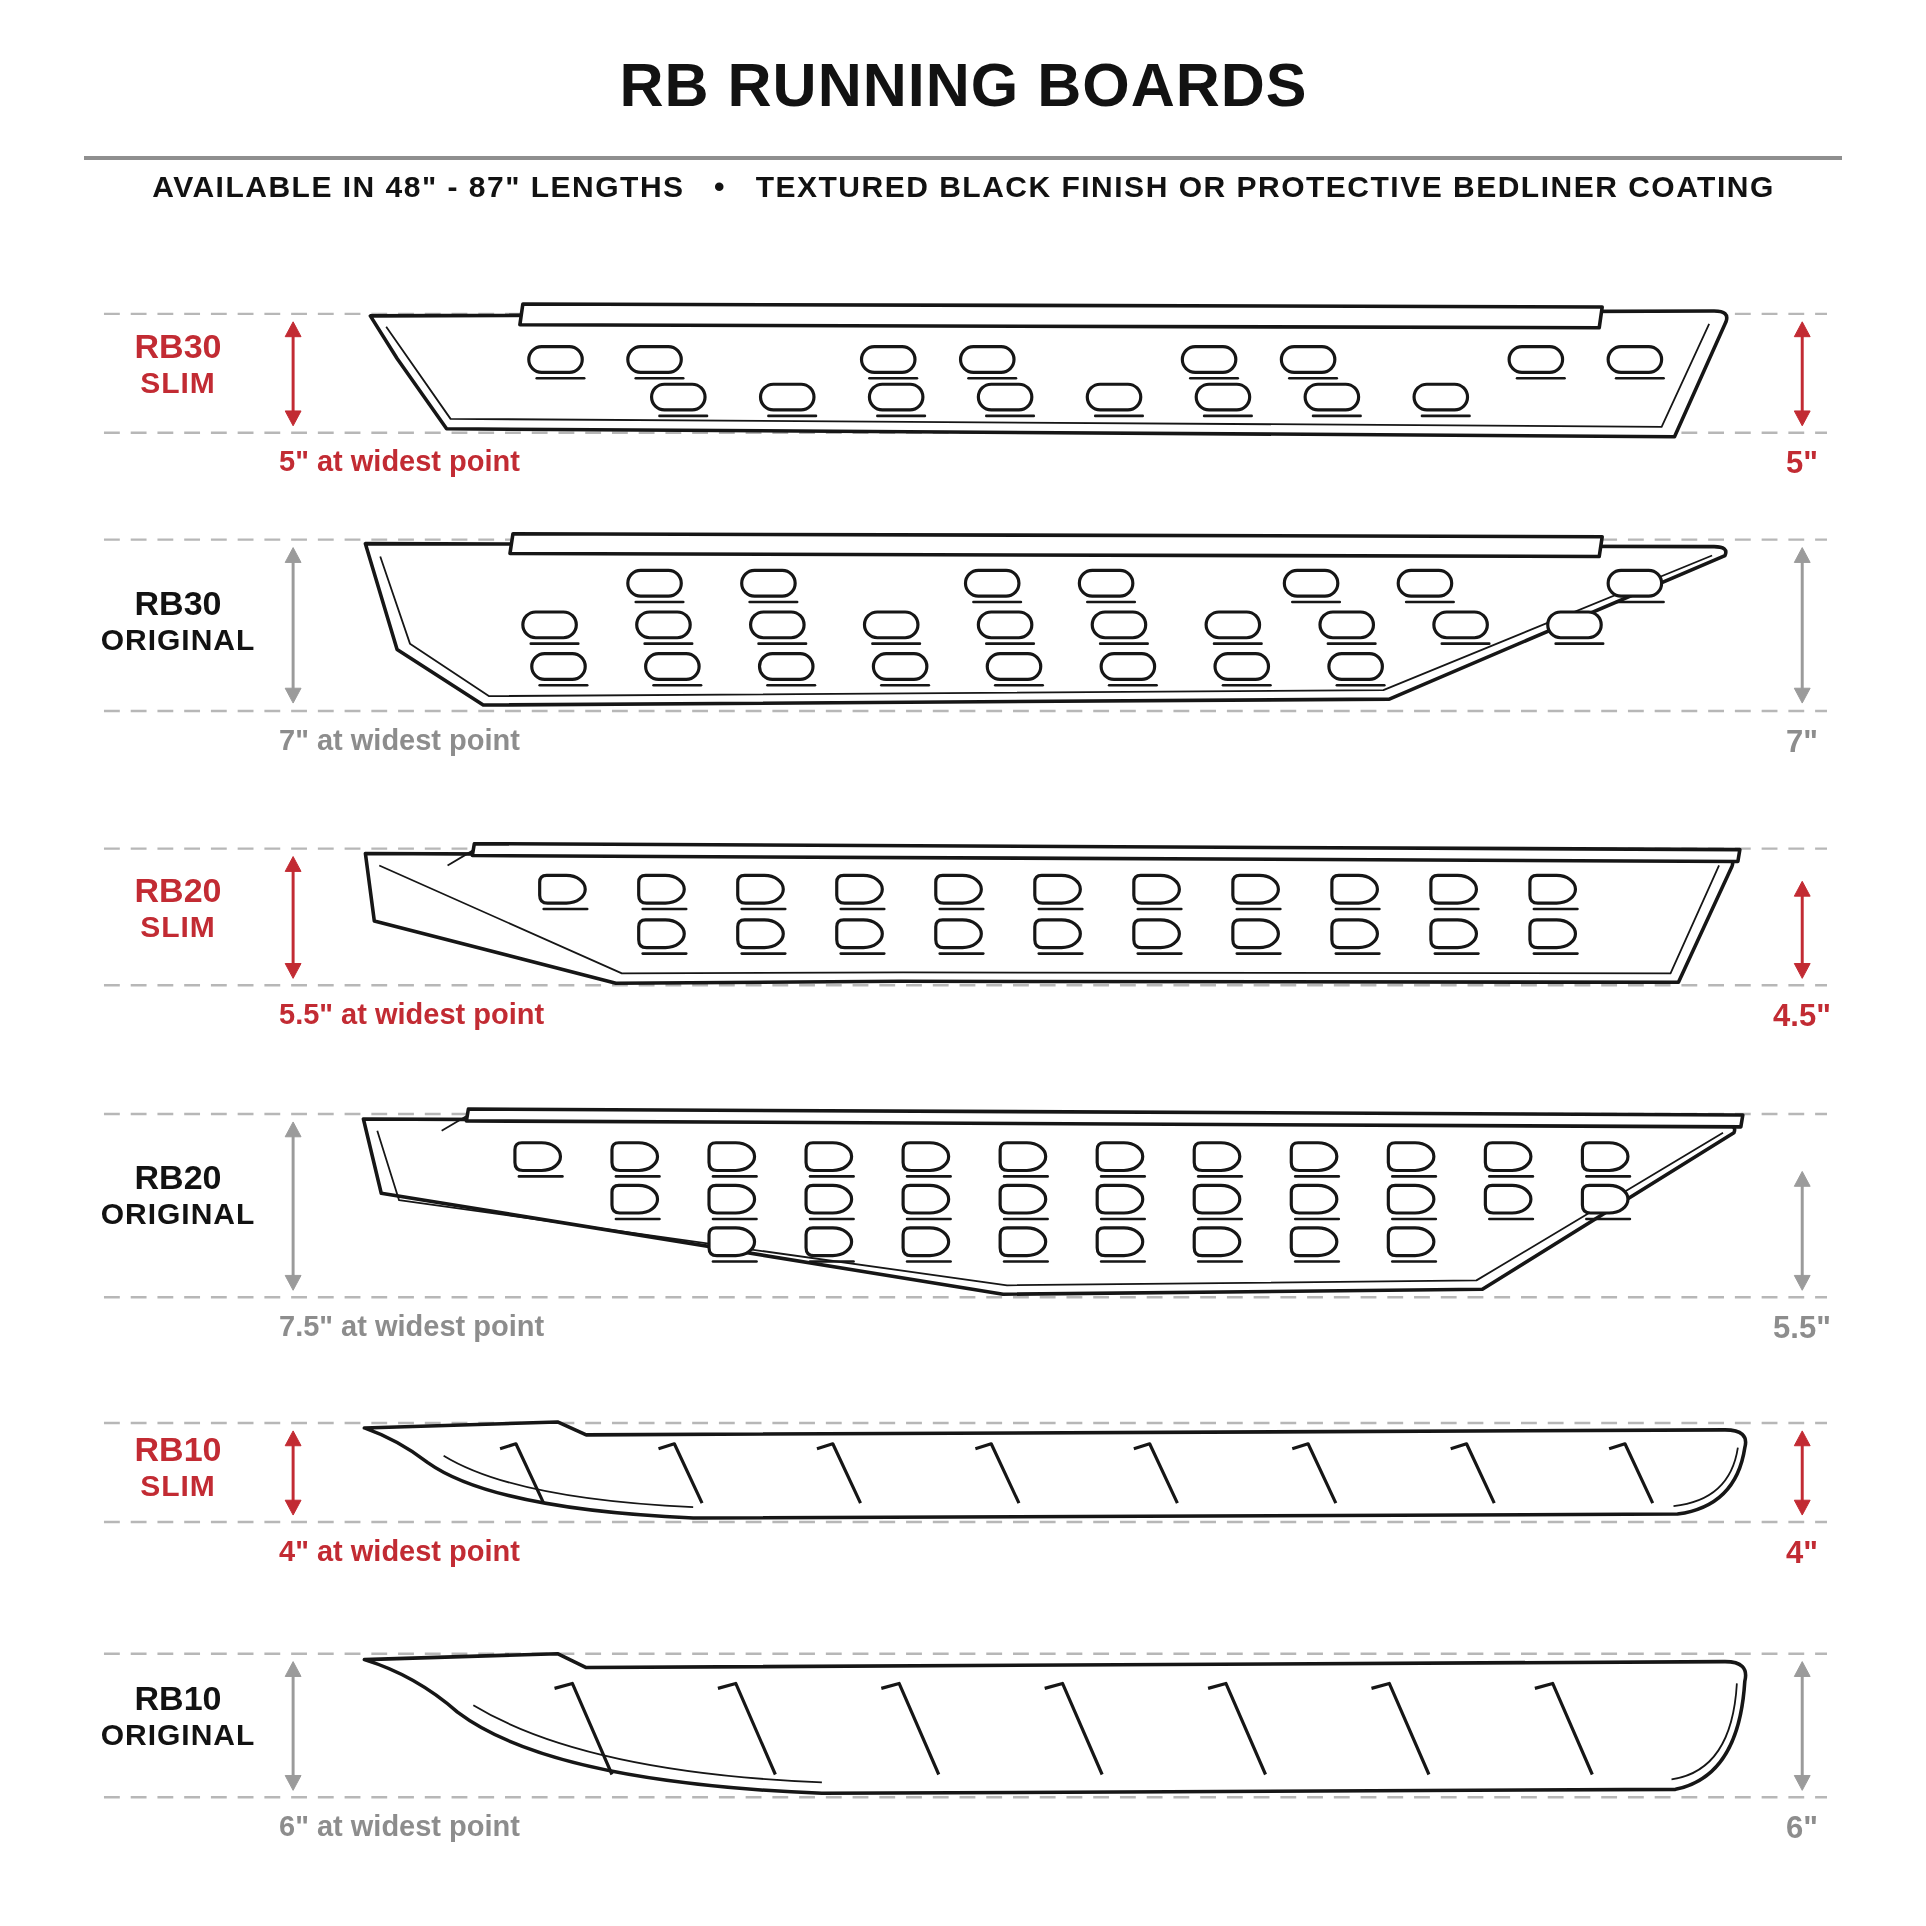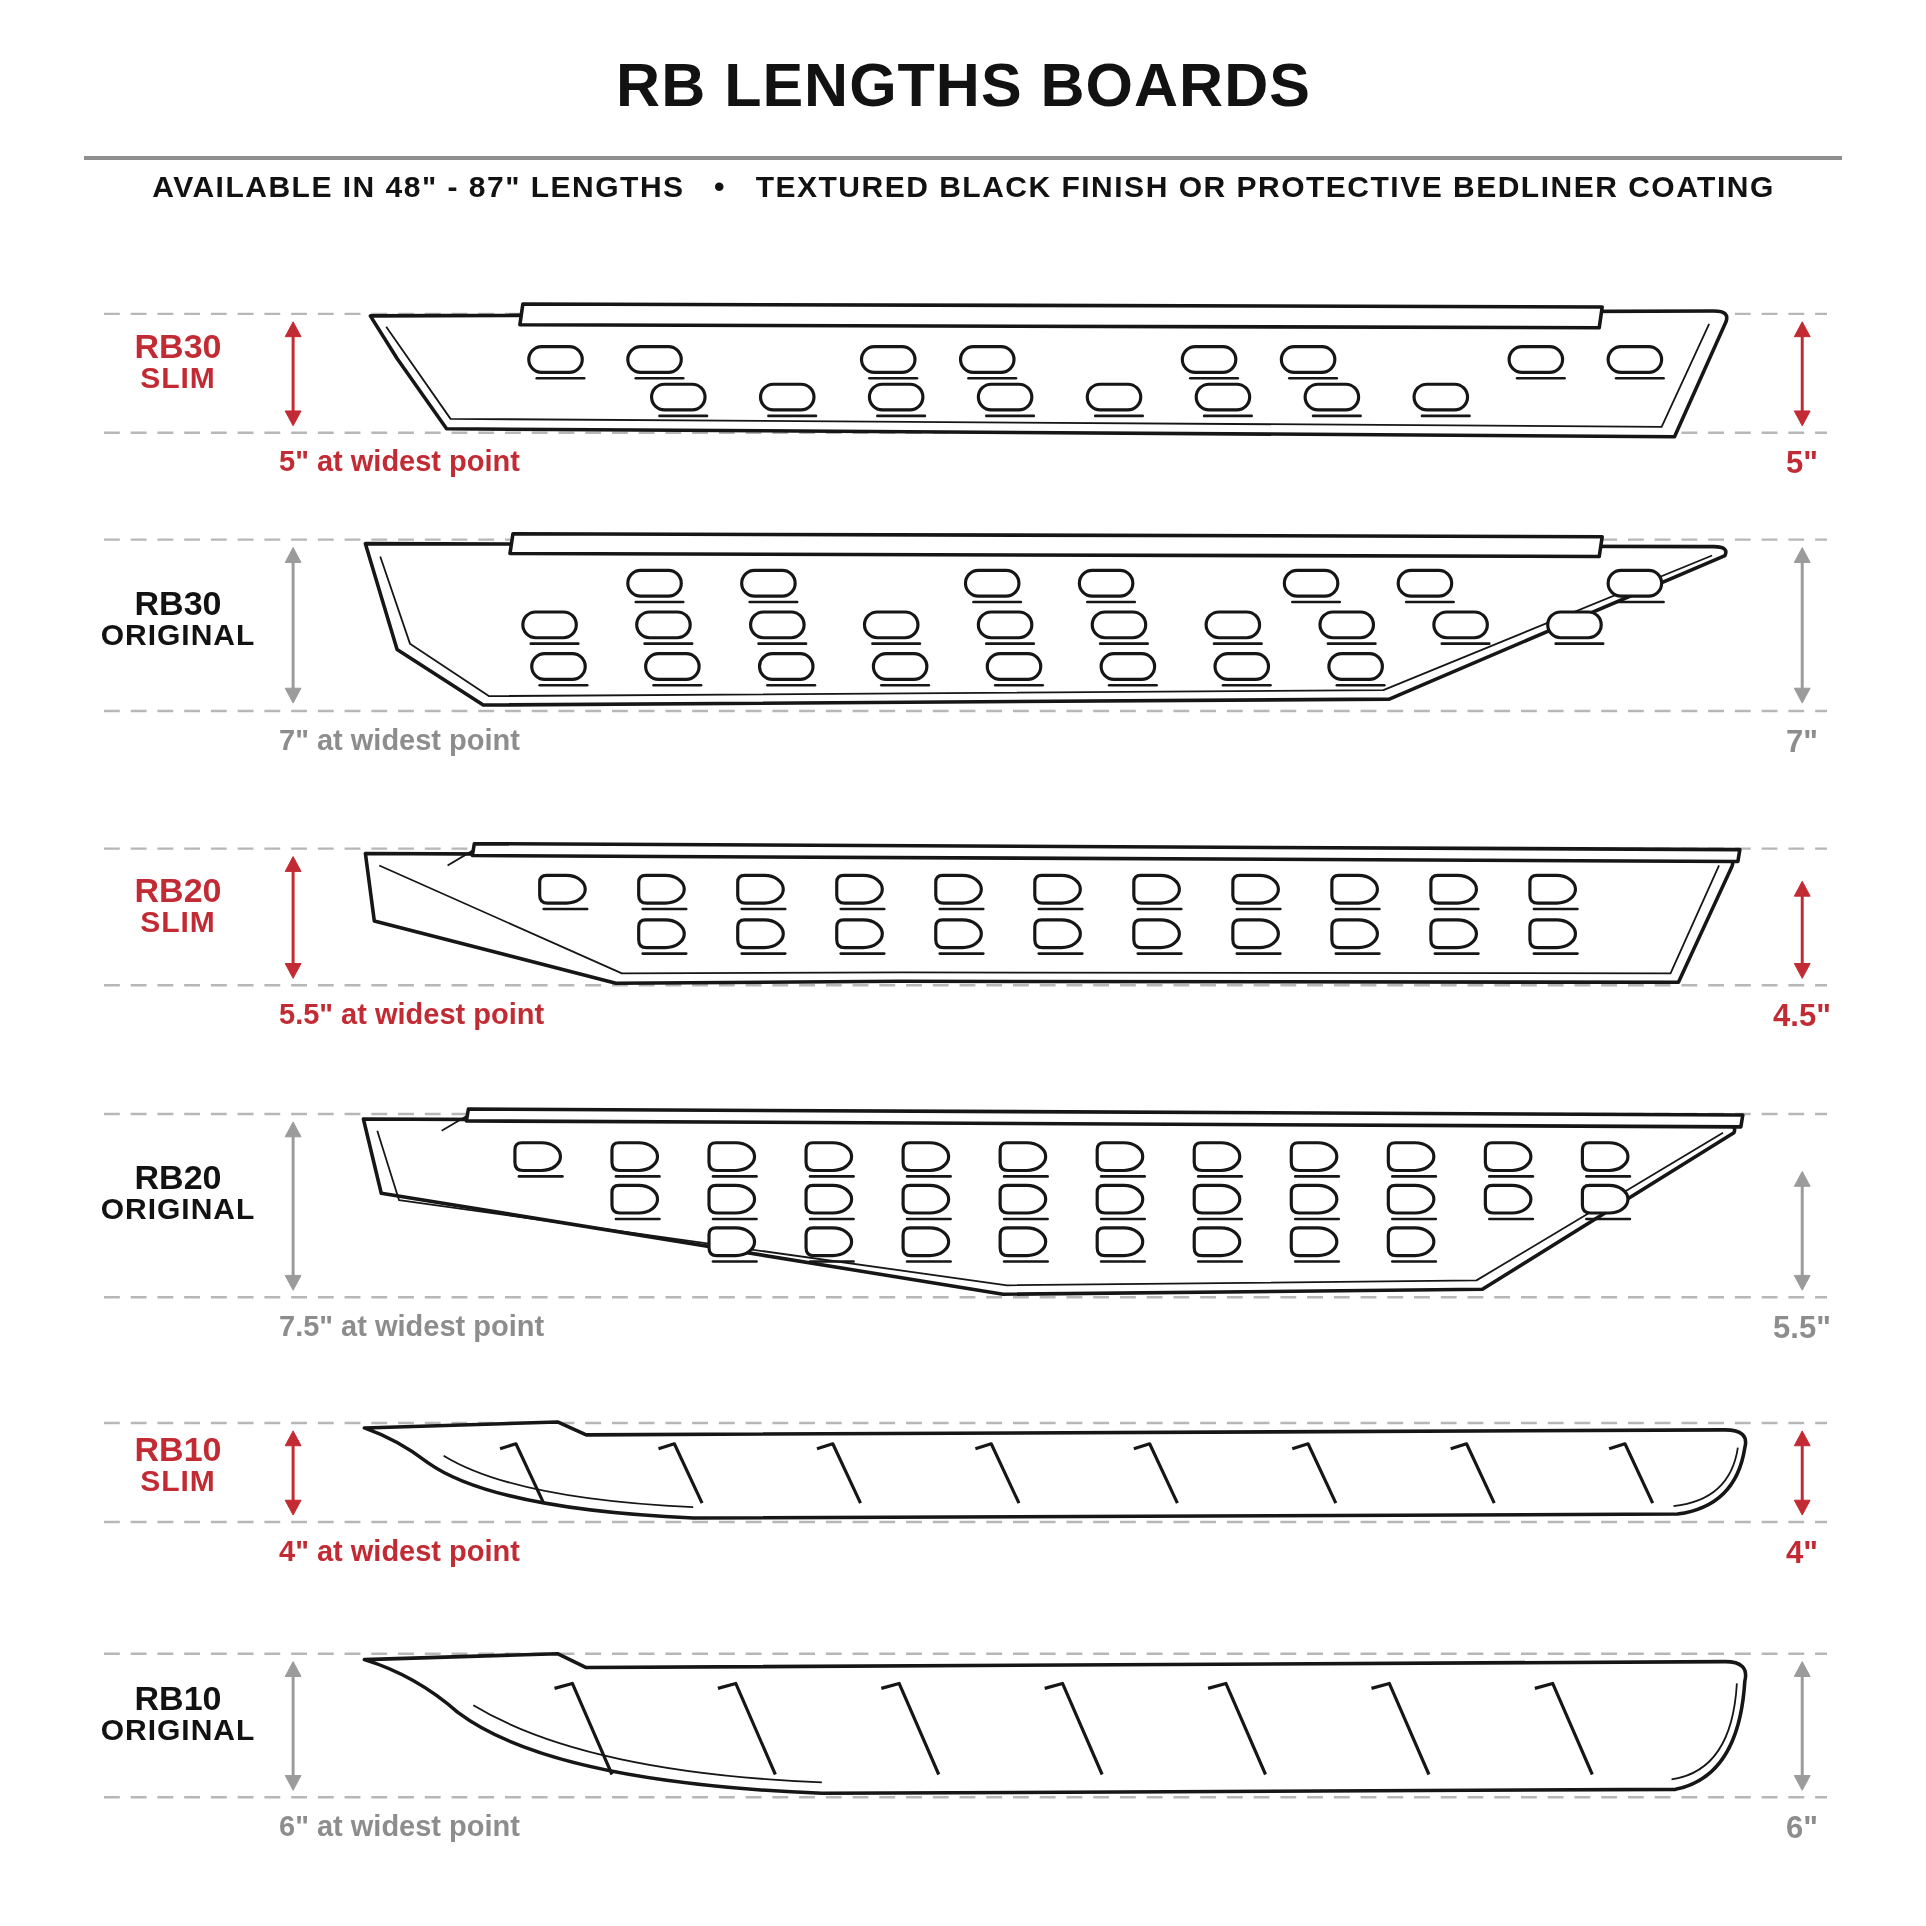--- a/index.html
+++ b/index.html
@@ -7,40 +7,40 @@
        font-family:"Liberation Sans","DejaVu Sans",sans-serif;color:#121212;}
   .abs{position:absolute;}
   .title{left:0;right:0;top:55px;text-align:center;font-size:61px;font-weight:900;
          letter-spacing:1px;line-height:1;}
   .rule{left:84px;top:156px;width:1758px;height:4px;background:#8f8f8f;}
   .subtitle{left:0;right:0;top:172px;text-align:center;font-size:30px;font-weight:700;
             letter-spacing:1.5px;line-height:1;}
   svg#art{position:absolute;left:0;top:0;}
   .seclbl{position:absolute;left:57px;width:242px;text-align:center;line-height:1;}
   .seclbl .model{font-size:34px;font-weight:900;letter-spacing:0;}
-  .seclbl .variant{font-size:30px;font-weight:700;letter-spacing:1px;}
+  .seclbl .variant{font-size:30px;font-weight:700;margin-top:5px;letter-spacing:1px;}
   .widest{position:absolute;left:279px;font-size:29px;font-weight:700;line-height:1;}
   .rightdim{position:absolute;left:1723px;width:158px;text-align:center;
             font-size:31px;font-weight:700;line-height:1;}
   .red{color:#C22B33;}
   .graytxt{color:#8D8D8D;}
   
   .dash{stroke:#b7b7b7;stroke-width:2.4;stroke-dasharray:16 11;fill:none;}
   .plate{fill:#ffffff;stroke:#161616;stroke-width:3.6;stroke-linejoin:round;}
   .inner{fill:none;stroke:#161616;stroke-width:1.8;stroke-linejoin:round;}
   .slot{fill:#ffffff;stroke:#161616;stroke-width:3.2;}
   .shadow{stroke:#161616;stroke-width:2.6;fill:none;stroke-linecap:round;}
   .slash{fill:none;stroke:#161616;stroke-width:3.2;stroke-linejoin:round;}
   .arr-red{stroke:#C22B33;fill:#C22B33;}
   .arr-gray{stroke:#9B9B9B;fill:#9B9B9B;}
 </style>
 </head>
 <body>
 
-<div class="abs title">RB LENGTHS BOARDS</div>
+<div class="abs title">RB RUNNING BOARDS</div>
 <div class="abs rule"></div>
 <div class="abs subtitle">AVAILABLE IN 48" - 87" LENGTHS&nbsp;&nbsp;&nbsp;•&nbsp;&nbsp;&nbsp;TEXTURED BLACK FINISH OR PROTECTIVE BEDLINER COATING</div>
 
 <svg id="art" width="1927" height="1927" viewBox="0 0 1946 1946">
   <g id="g-dashes">
       <line x1="105" y1="317" x2="1845" y2="317" class="dash"></line>
       <line x1="105" y1="437" x2="1845" y2="437" class="dash"></line>
       <line x1="105" y1="545" x2="1845" y2="545" class="dash"></line>
       <line x1="105" y1="718" x2="1845" y2="718" class="dash"></line>
       <line x1="105" y1="857" x2="1845" y2="857" class="dash"></line>

